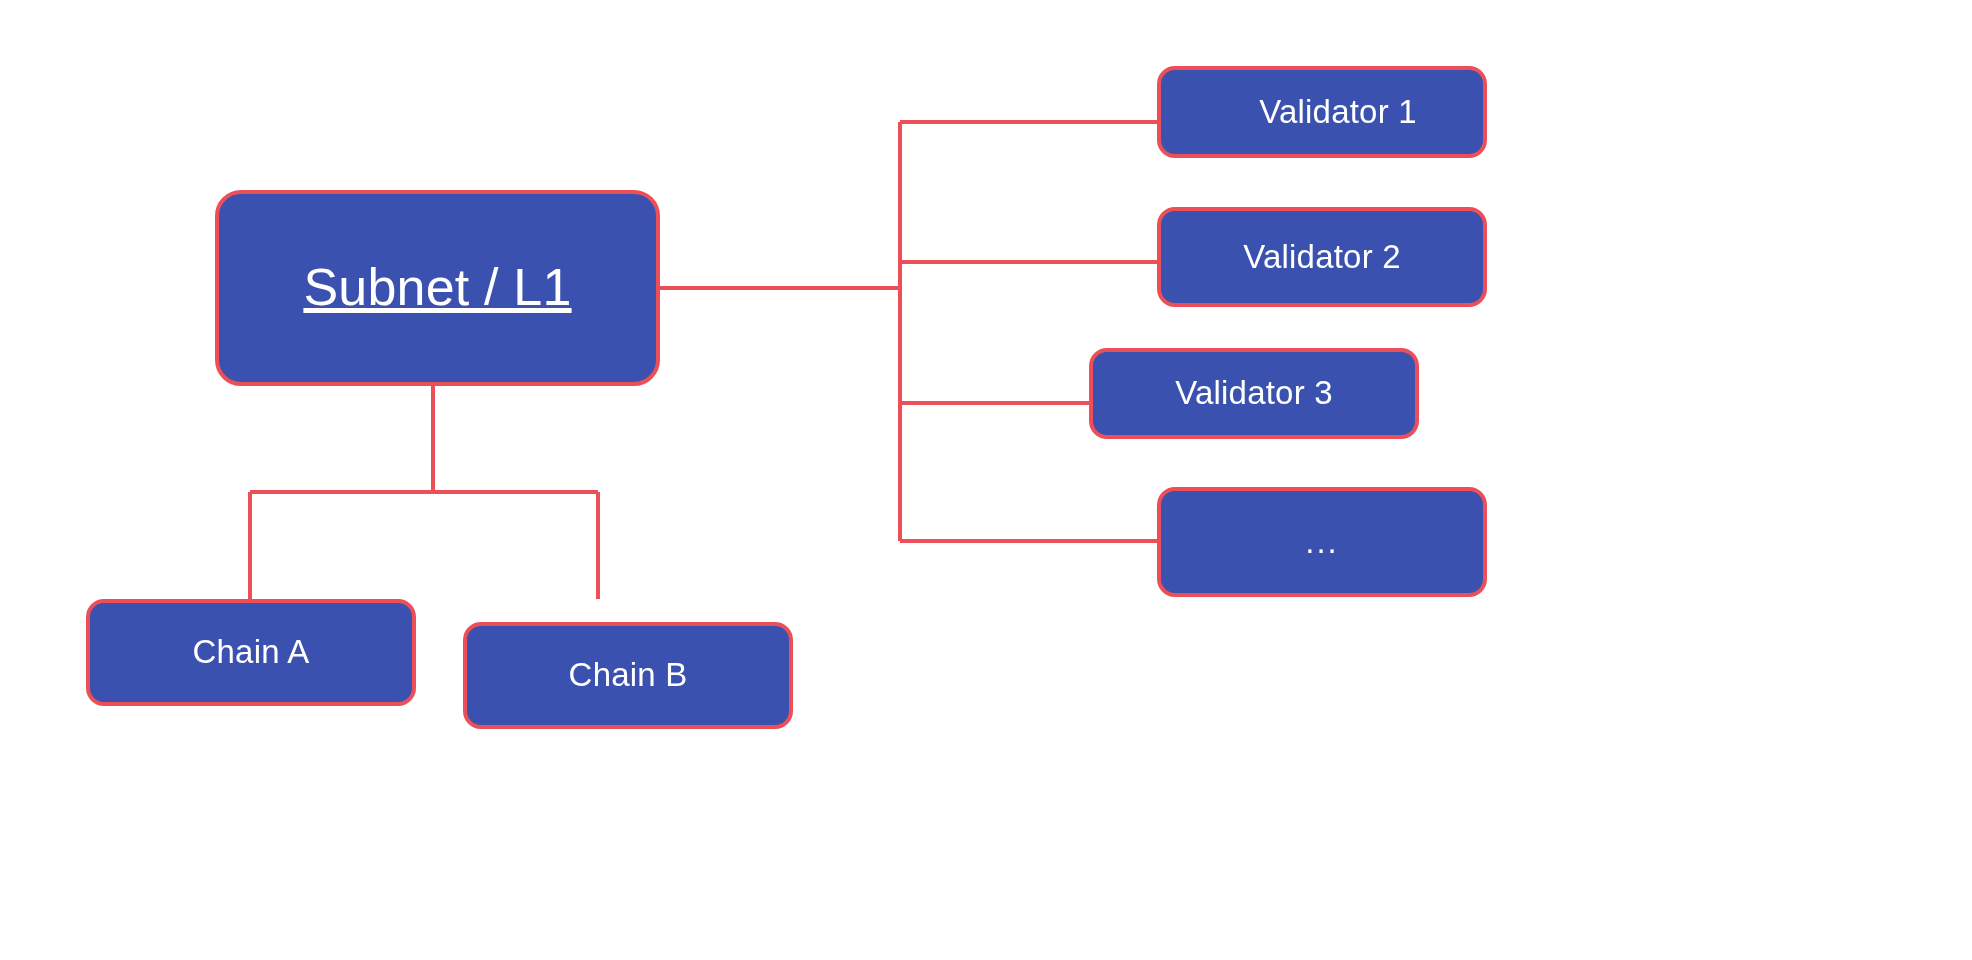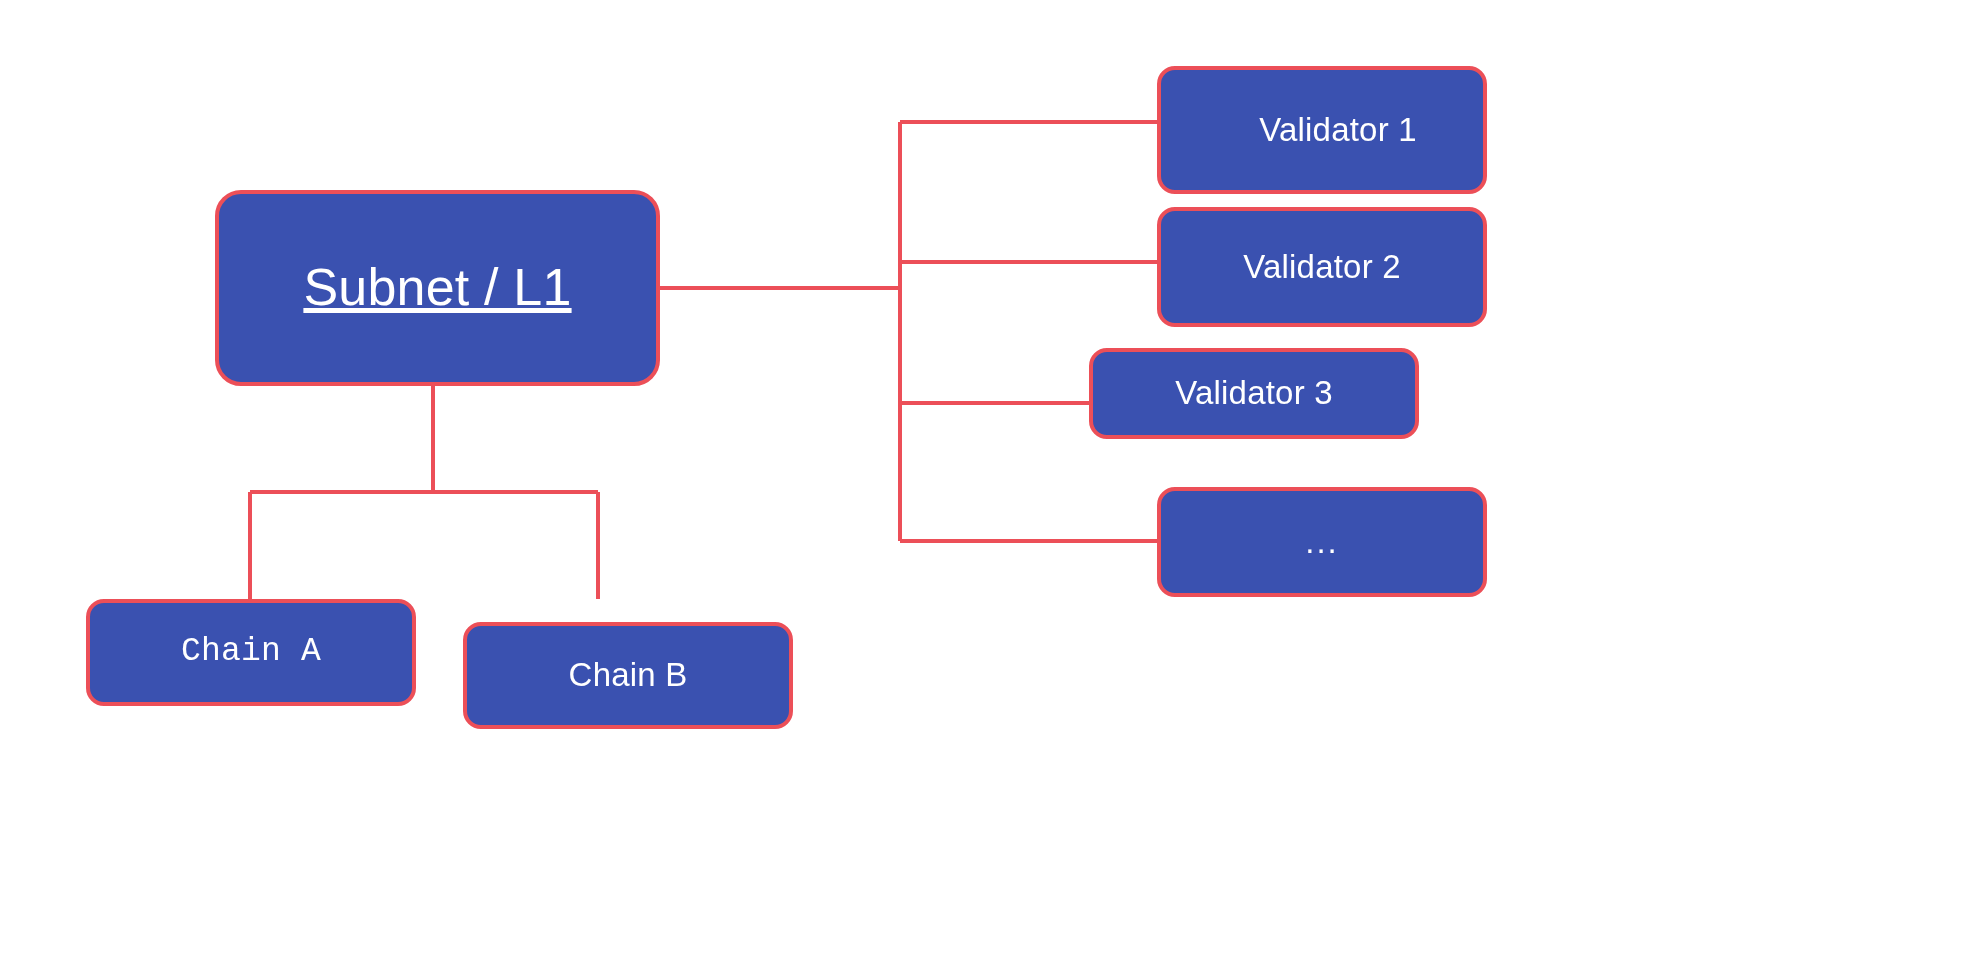--- a/index.html
+++ b/index.html
@@ -49,30 +49,30 @@
 
   
   #node-subnet {
     left: 215px;  top: 190px;
     width: 445px; height: 196px;
     border-radius: 26px;
     text-decoration: underline;
   }
   #node-subnet .node-label { font-size: 52px; }
 
-  #node-validator-1 { left: 1157px; top: 66px;  width: 330px; height: 128px; padding-left: 32px; }
-  #node-validator-2 { left: 1157px; top: 207px; width: 330px; height: 120px; }
+  #node-validator-1 { left: 1157px; top: 66px;  width: 330px; height: 92px; padding-left: 32px; }
+  #node-validator-2 { left: 1157px; top: 207px; width: 330px; height: 100px; }
   #node-validator-3 { left: 1089px; top: 348px; width: 330px; height: 91px; }
   #node-ellipsis    { left: 1157px; top: 487px; width: 330px; height: 110px; }
   #node-validator-1 .node-label,
   #node-validator-2 .node-label,
   #node-validator-3 .node-label { font-size: 33px; }
   #node-ellipsis .node-label { font-size: 33px; letter-spacing: 2px; }
 
-  #node-chain-a { left: 86px;  top: 599px; width: 330px; height: 107px; font-family: Liberation Mono, monospace; }
+  #node-chain-a { left: 86px;  top: 599px; width: 330px; height: 107px; }
   #node-chain-b { left: 463px; top: 622px; width: 330px; height: 107px; }
   #node-chain-a .node-label,
   #node-chain-b .node-label { font-size: 33px; }
 </style>
 </head>
 <body>
 
 <div id="diagram-root">
 
   <svg id="connector-layer" viewBox="0 0 1972 960" width="1972" height="960" xmlns="http://www.w3.org/2000/svg">

